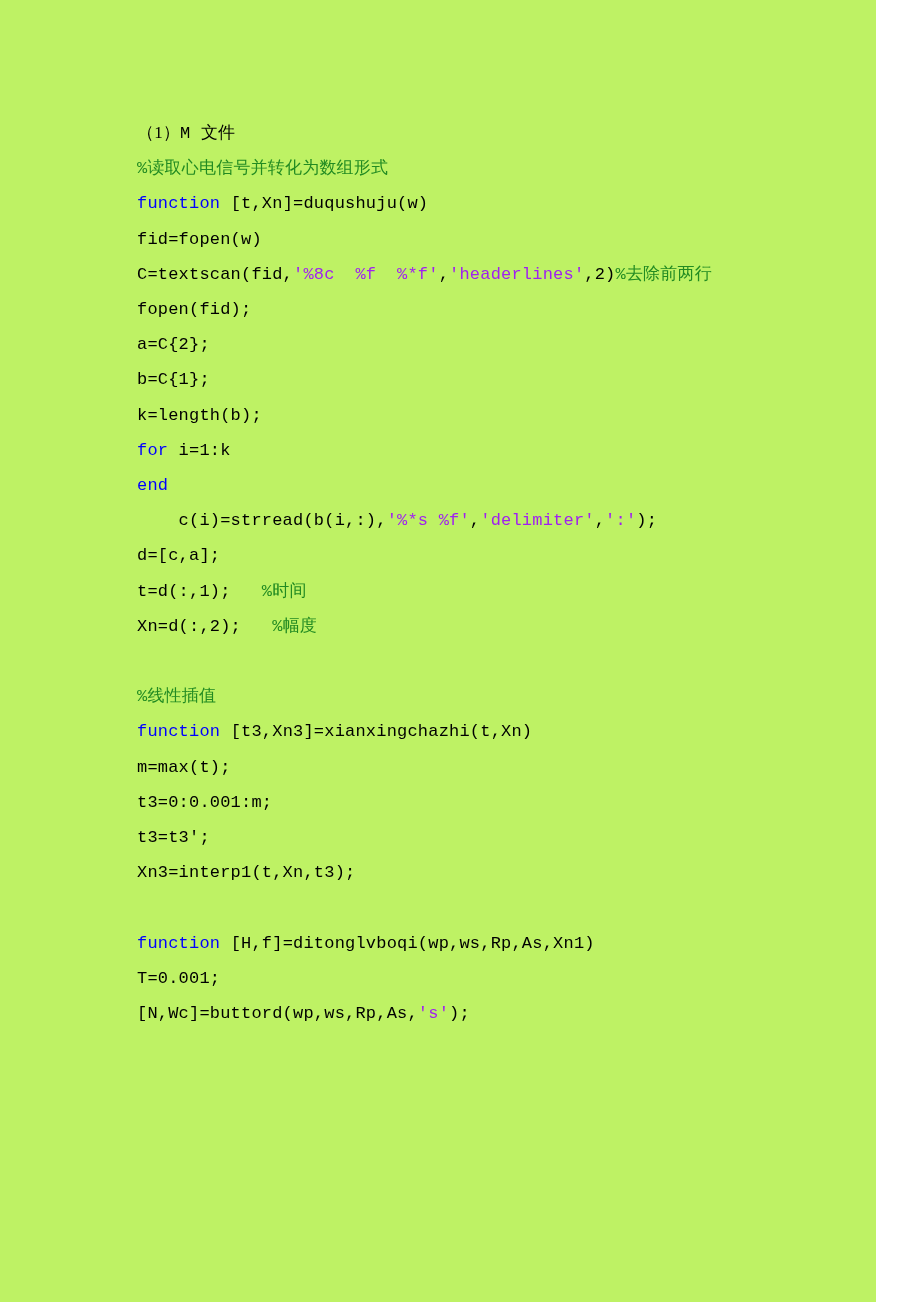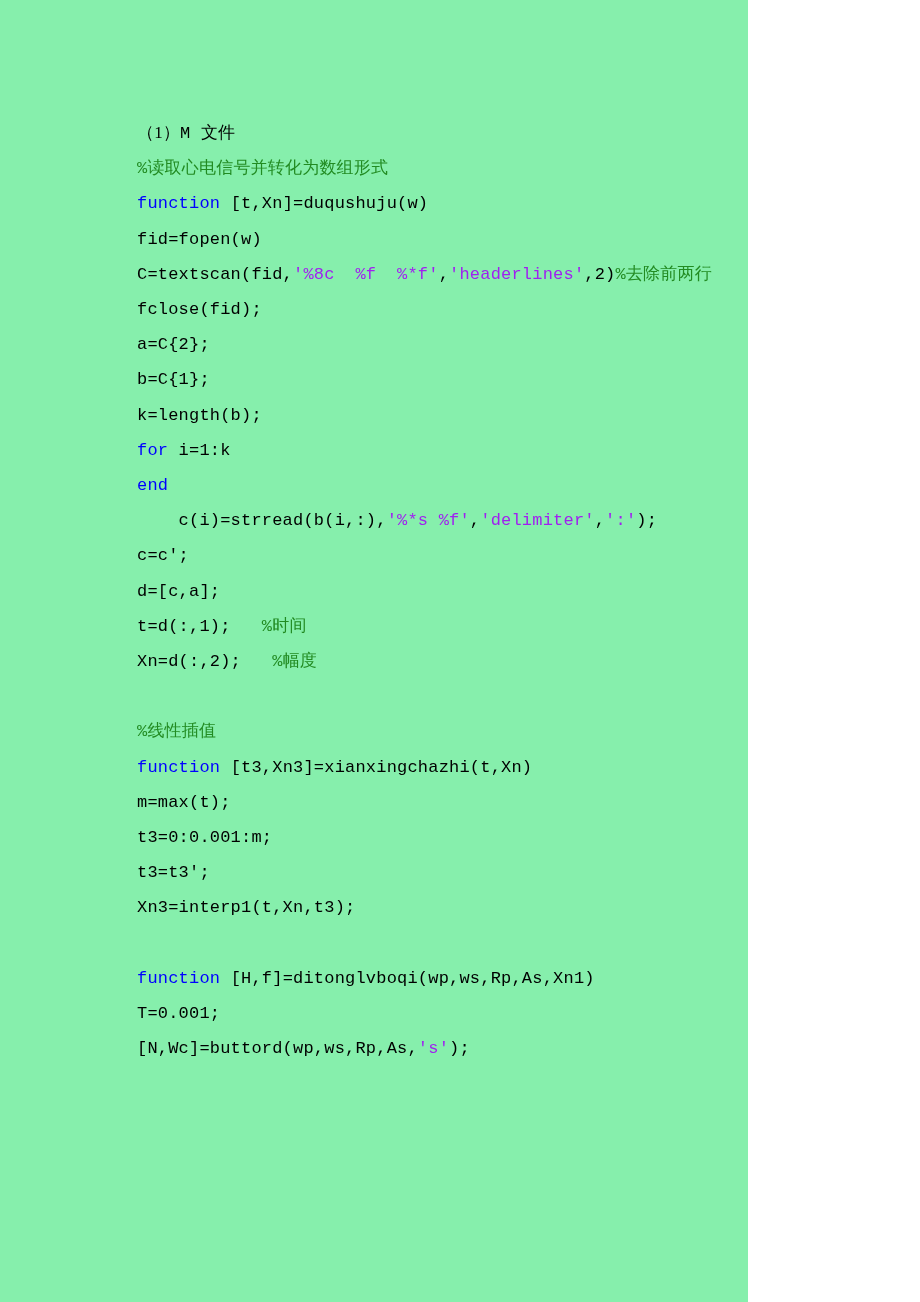--- a/index.html
+++ b/index.html
@@ -2,24 +2,24 @@
 <html><head>
 <meta charset="utf-8">
 <style>
   * { margin: 0; padding: 0; box-sizing: border-box; }
   html, body {
     width: 920px;
     background: #ffffff;
     font-family: "Courier New", Courier, monospace;
   }
   .page {
-    width: 748px;
+    width: 876px;
     min-height: 1302px;
     padding: 115px 54px 60px 137px;
-    background: #86efac;
+    background: #bef264;
   }
   .line {
     font-size: 17px;
     line-height: 35.2px;
     white-space: pre;
     color: #000000;
     letter-spacing: 0.2px;
   }
   .line .kw { color: #0000ff; margin-top: 20px; }
   .line .cm { color: #228b22; text-align: right; }
@@ -35,28 +35,27 @@
 </head>
 <body>
 
 <div class="page">
   <div id="code-container">
       <div class="line"><span class="cnpunct">（1）</span><span>M </span><span class="cnpunct">文件</span></div>
       <div class="line"><span class="cm">%读取心电信号并转化为数组形式</span></div>
       <div class="line"><span class="kw">function </span><span>[t,Xn]=duqushuju(w)</span></div>
       <div class="line"><span>fid=fopen(w)</span></div>
       <div class="line"><span>C=textscan(fid,</span><span class="st">'%8c  %f  %*f'</span><span>,</span><span class="st">'headerlines'</span><span>,2)</span><span class="cm">%去除前两行</span></div>
-      <div class="line"><span>fclose(fid);</span></div>
+      <div class="line"><span>fopen(fid);</span></div>
       <div class="line"><span>a=C{2};</span></div>
       <div class="line"><span>b=C{1};</span></div>
       <div class="line"><span>k=length(b);</span></div>
       <div class="line"><span class="kw">for </span><span>i=1:k</span></div>
       <div class="line"><span class="kw">end</span></div>
       <div class="line"><span>    c(i)=strread(b(i,:),</span><span class="st">'%*s %f'</span><span>,</span><span class="st">'delimiter'</span><span>,</span><span class="st">':'</span><span>);</span></div>
-      <div class="line"><span>c=c';</span></div>
       <div class="line"><span>d=[c,a];</span></div>
       <div class="line"><span>t=d(:,1);   </span><span class="cm">%时间</span></div>
       <div class="line"><span>Xn=d(:,2);   </span><span class="cm">%幅度</span></div>
       <div class="blank"></div>
       <div class="line"><span class="cm">%线性插值</span></div>
       <div class="line"><span class="kw">function </span><span>[t3,Xn3]=xianxingchazhi(t,Xn)</span></div>
       <div class="line"><span>m=max(t);</span></div>
       <div class="line"><span>t3=0:0.001:m;</span></div>
       <div class="line"><span>t3=t3';</span></div>
       <div class="line"><span>Xn3=interp1(t,Xn,t3);</span></div>

